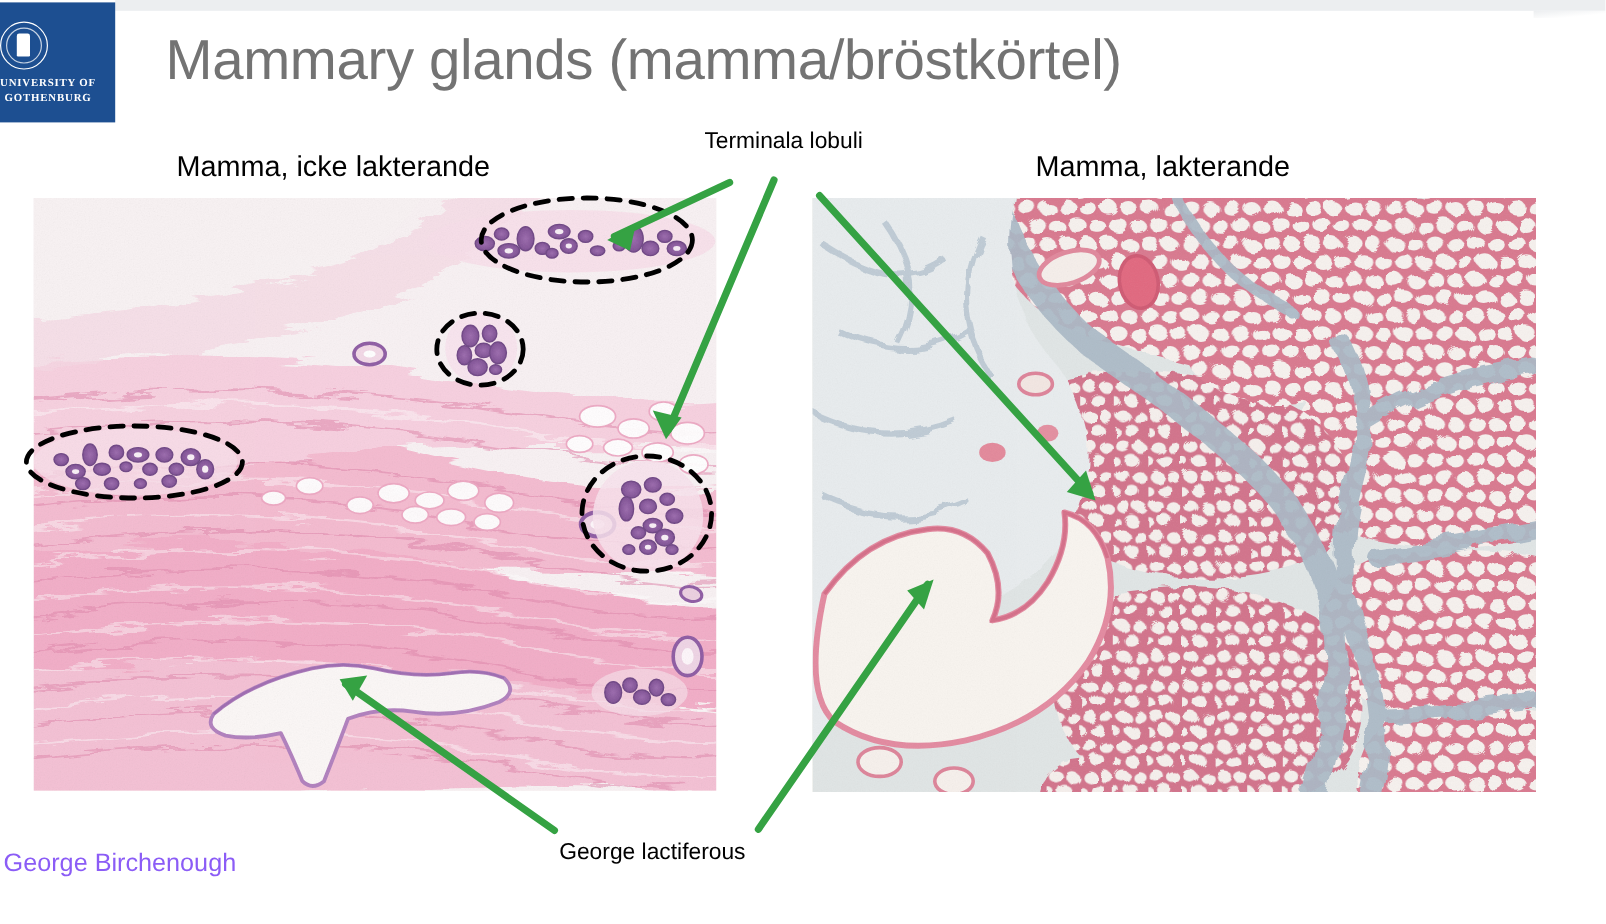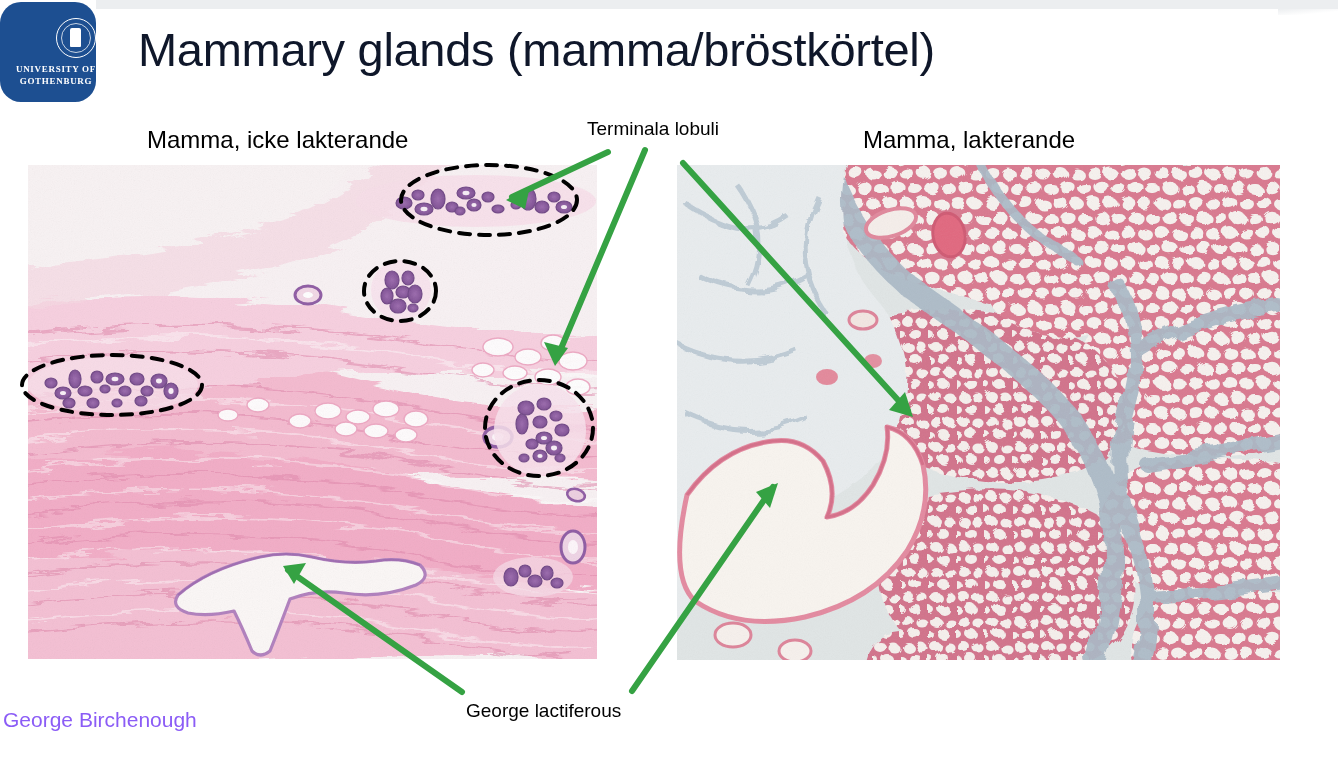--- a/index.html
+++ b/index.html
@@ -19,21 +19,21 @@
   }
   .top-strip:after{
     content:"";position:absolute;right:0;top:9px;width:60px;height:6px;
     background:linear-gradient(to bottom right,#eceef0 0%,#ffffff 70%);
   }
 
   
   .logo-box{
     position:absolute;left:0;top:2px;width:96px;height:100px;
     background:#1d4f91;display:flex;flex-direction:column;
-    align-items:flex-end;justify-content:center;border-radius:21px;
+    align-items:flex-start;justify-content:center;
   }
   .logo-seal{
     width:38px;height:38px;border-radius:50%;
     border:1.6px solid #ffffff;
     position:relative;margin-bottom:5px;
     background:#1d4f91;
   }
   .logo-seal:before{
     content:"";position:absolute;left:4px;top:4px;right:4px;bottom:4px;
     border-radius:50%;border:1px solid rgba(255,255,255,.75);
@@ -45,29 +45,29 @@
   }
   .logo-text{
     color:#ffffff;font-family:"Liberation Serif", serif;
     font-size:9px;font-weight:bold;letter-spacing:.7px;
     line-height:12px;text-align:center;
   }
 
   
   .title{
     position:absolute;left:138px;top:22px;
-    font-size:47px;color:#0f172a;
+    font-size:47px;color:#737373;
     letter-spacing:-.3px;white-space:nowrap;
   }
 
   
   .cap{position:absolute;font-size:24px;color:#000000;white-space:nowrap;}
   .cap-left{left:147px;top:126px;}
   .cap-right{left:863px;top:126px;}
-  .cap-terminal{left:587px;top:118px;font-size:19px;}
+  .cap-terminal{left:587px;top:107px;font-size:19px;}
   .cap-ductus{left:466px;top:700px;font-size:19px;}
 
   
   .author{
     position:absolute;left:3px;top:707px;
     font-size:21px;color:#8b5cf6;line-height:26px;
   }
 
   
   .panel{position:absolute;overflow:hidden;}

